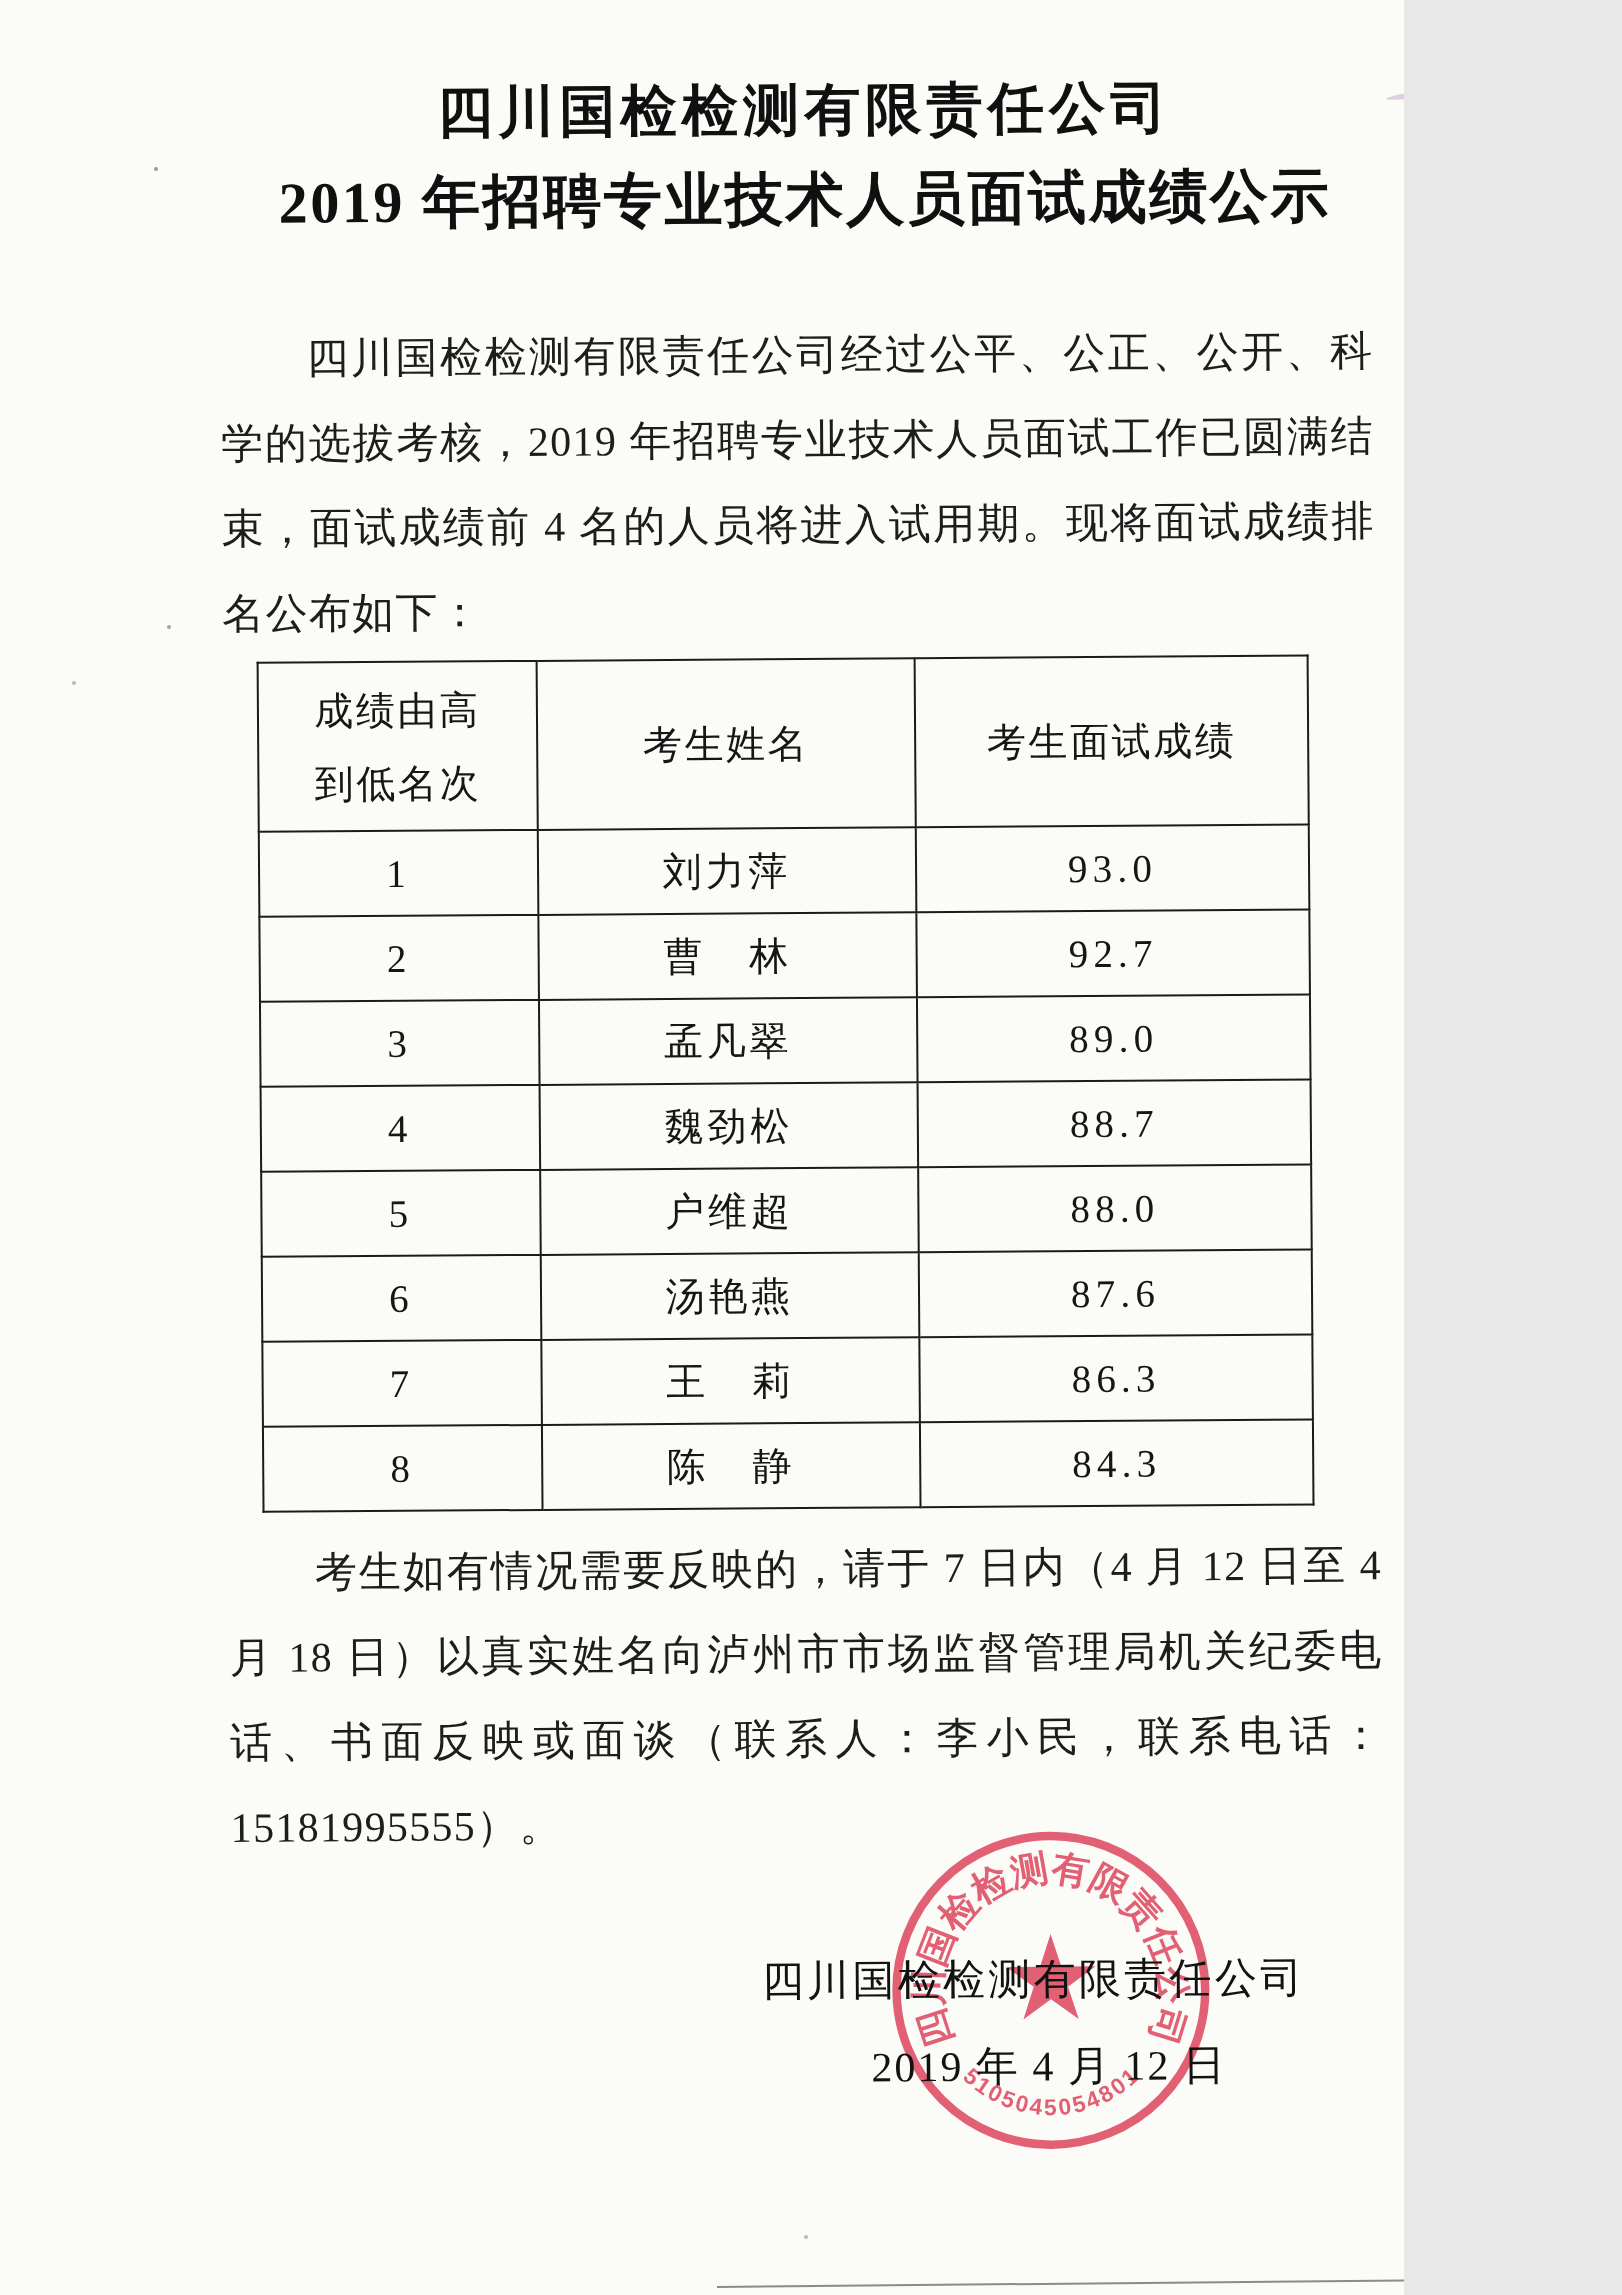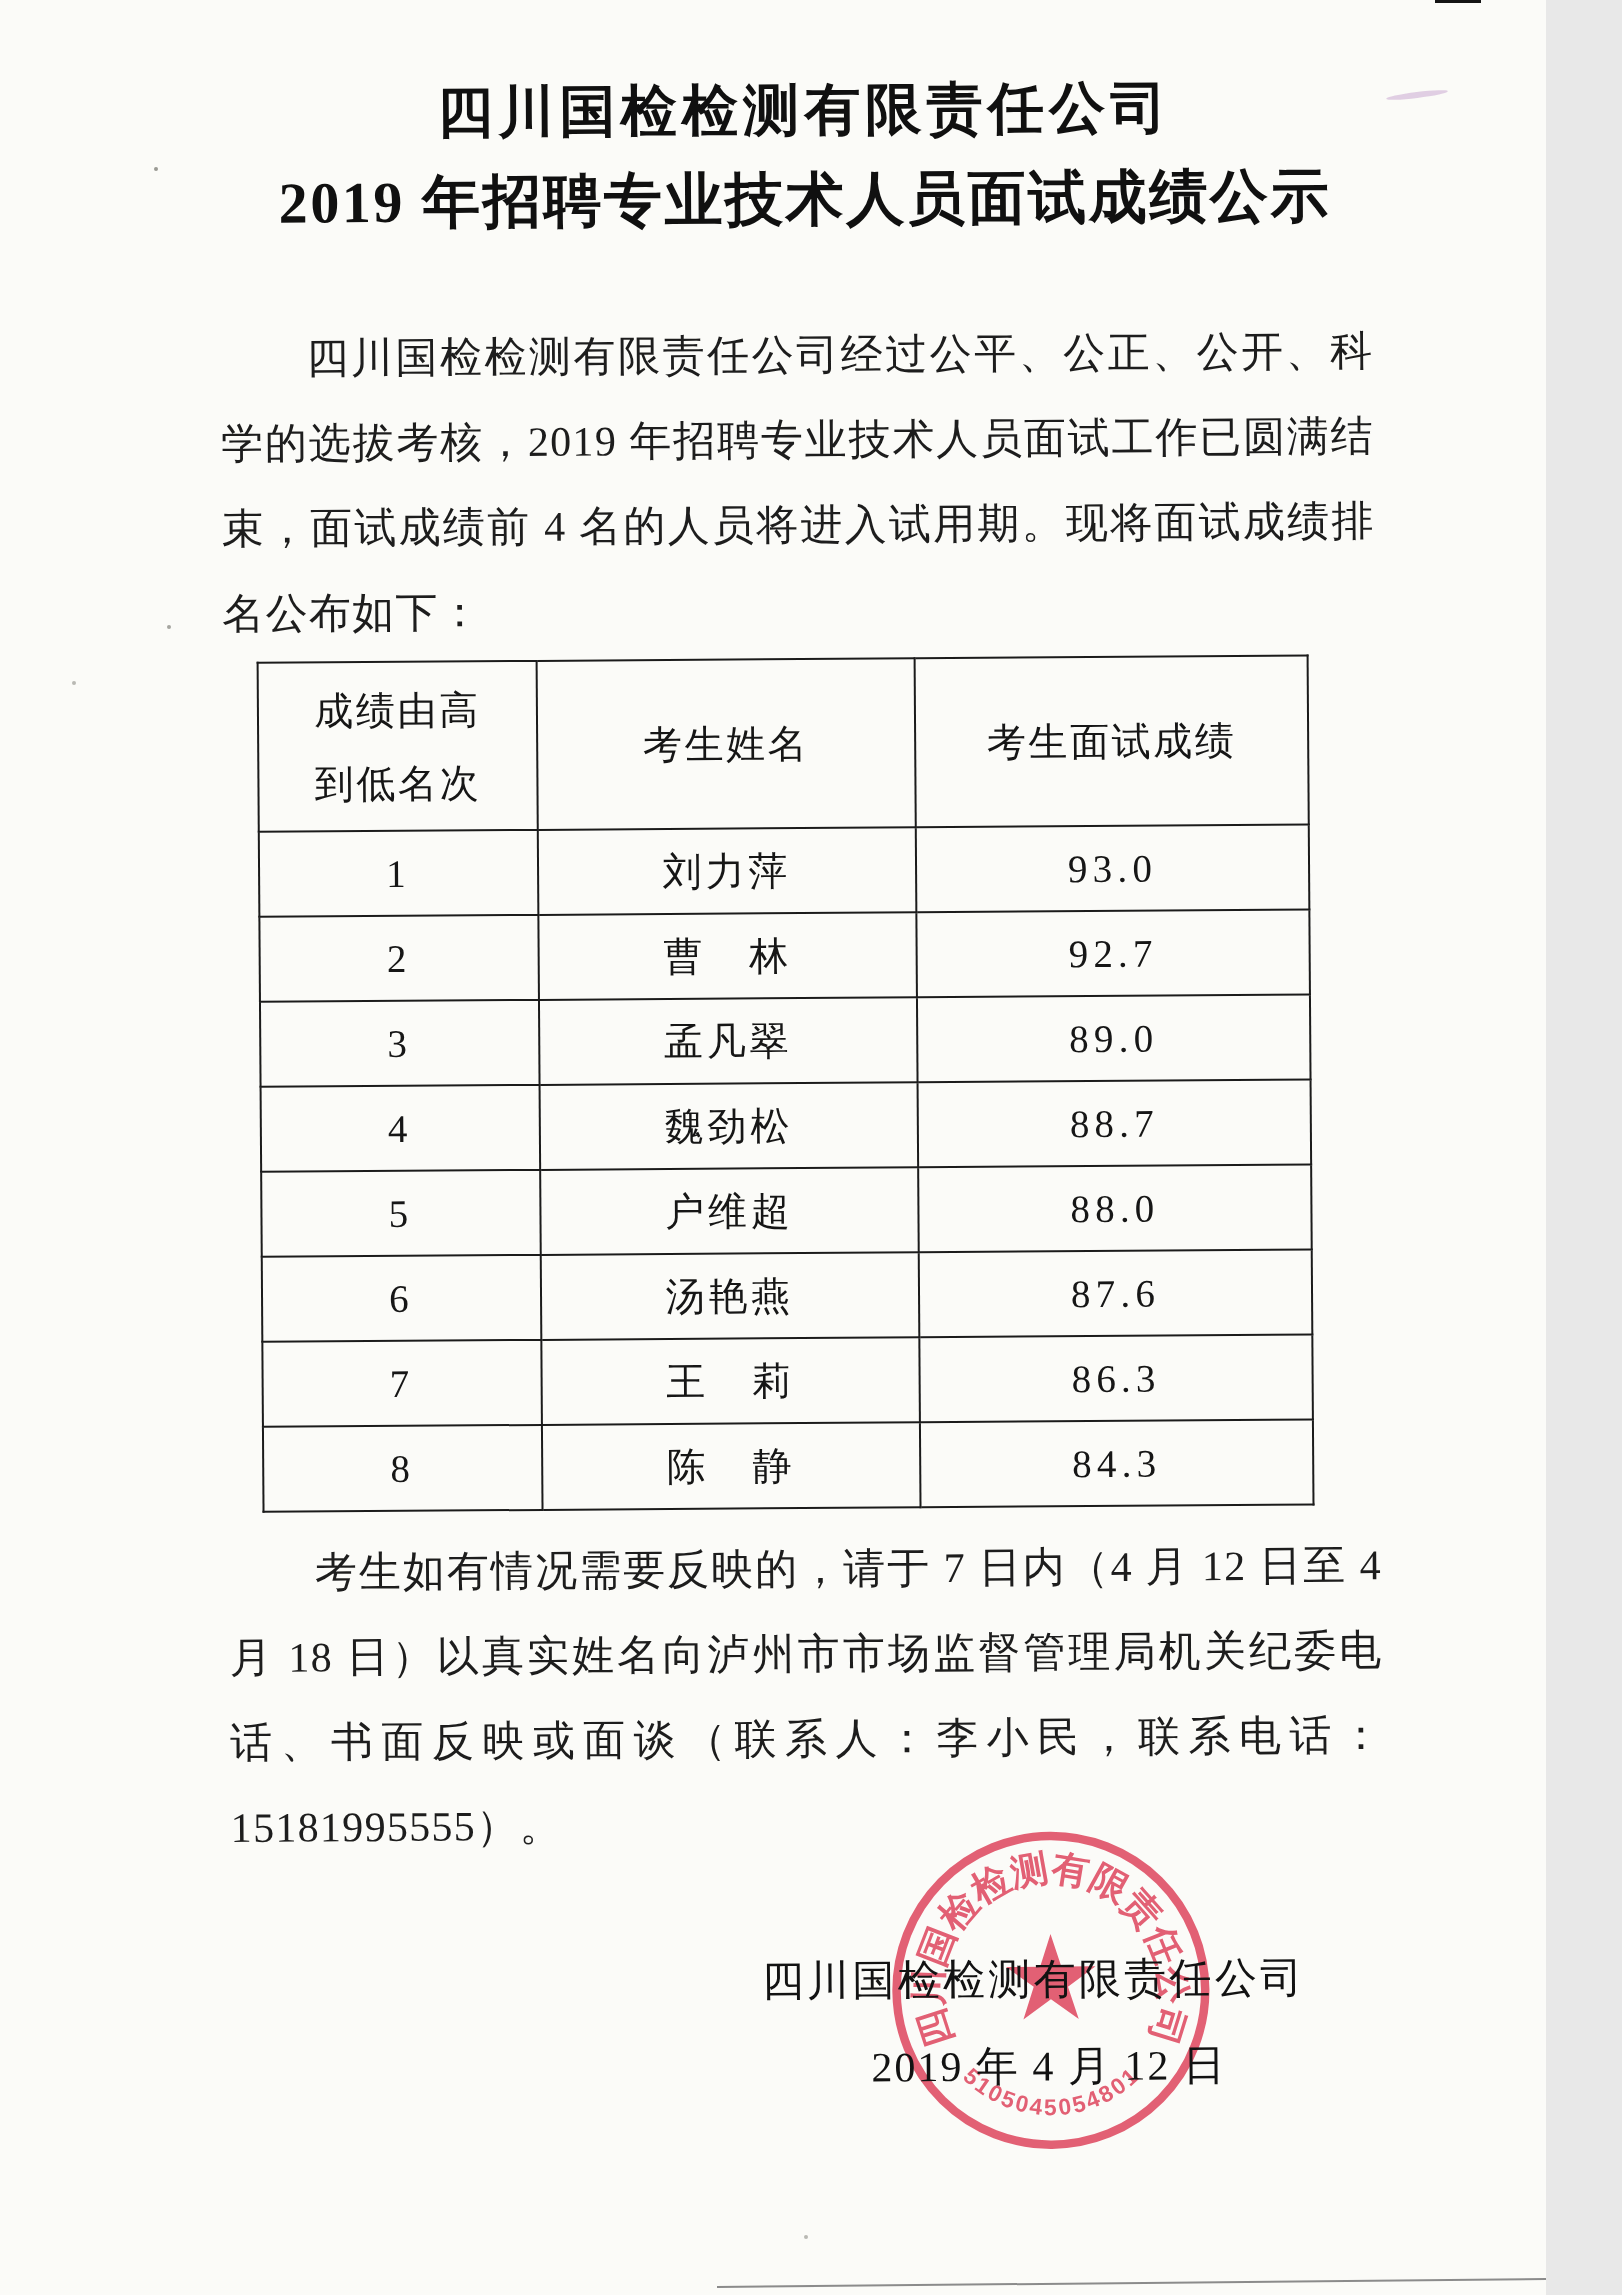--- a/index.html
+++ b/index.html
@@ -2,21 +2,21 @@
 <html style="font-size:10.5px"><head>
 <meta charset="utf-8">
 <style>
   html,body { margin:0; padding:0; }
   body {
     width:1623px; height:2295px;
     background:#e8e8e8;
     font-family:"Liberation Serif","DejaVu Serif",serif;
   }
   .page {
-    position:relative; width:1546px; height:2295px;
+    position:relative; width:1404px; height:2295px;
     background:#fbfbf8; overflow:hidden; color:#1f1f1f;
   }
   .content {
     position:absolute; left:0; top:0; width:1623px; height:2295px;
     transform:rotate(-0.4deg); transform-origin:50% 50%;
   }
   .title1 {
     position:absolute; left:0; top:73px; width:1623px;
     text-align:center; font-size:56px; font-weight:700; color:#101010;
     letter-spacing:5.2px; white-space:nowrap;

